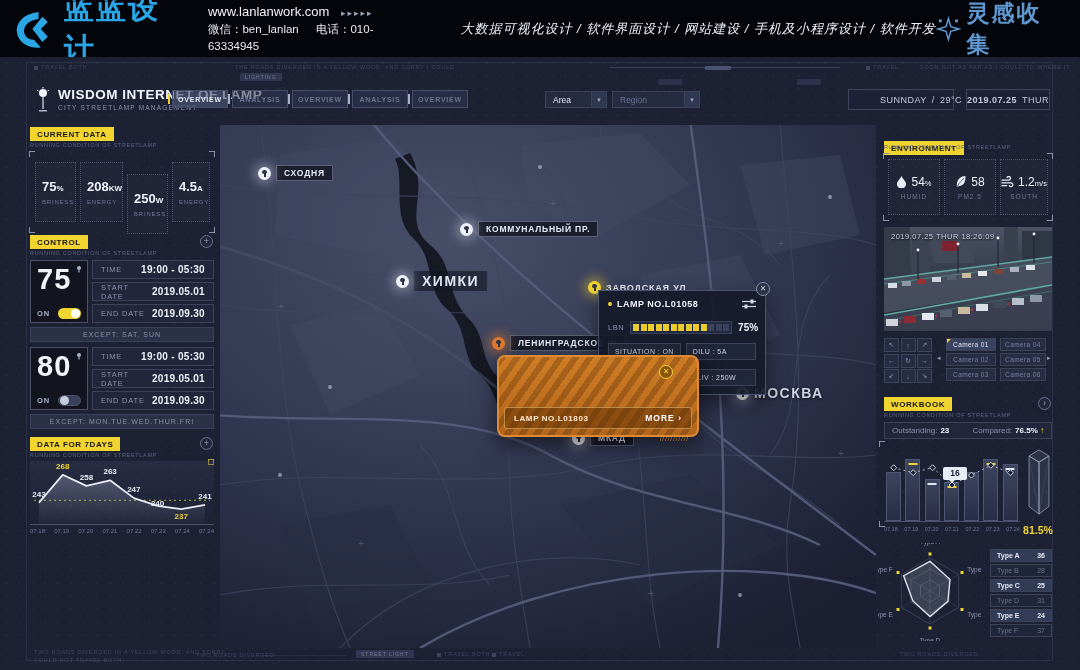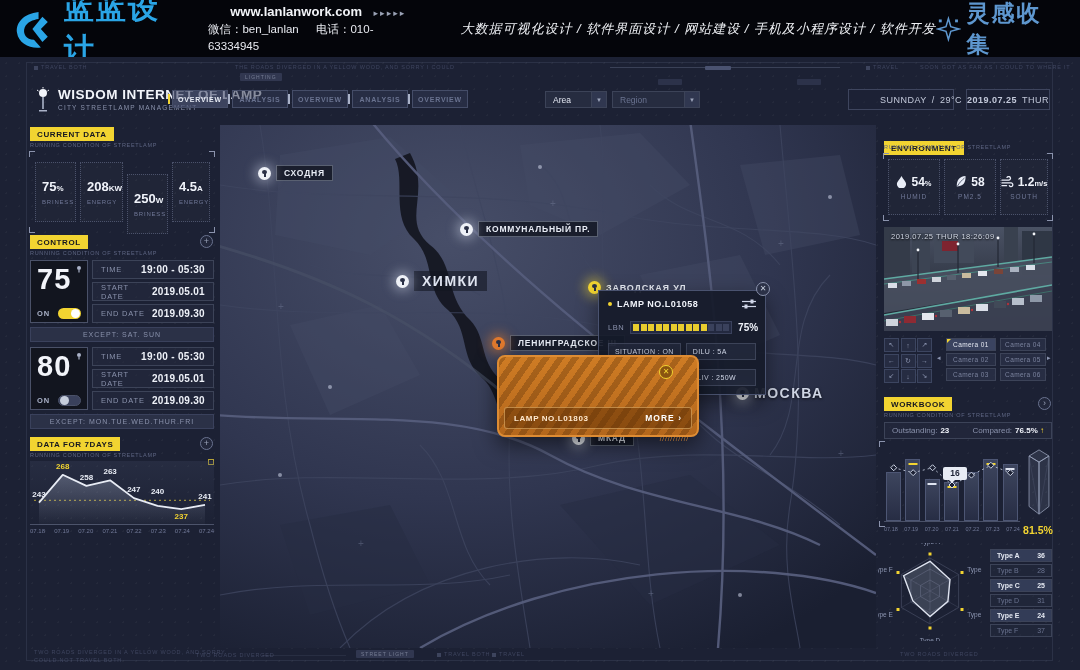--- a/index.html
+++ b/index.html
@@ -5,21 +5,21 @@
 *{margin:0;padding:0;box-sizing:border-box;}
 html,body{width:1080px;height:670px;overflow:hidden;}
 body{background:#05060b;font-family:"Liberation Sans","DejaVu Sans",sans-serif;color:#e6e9f2;position:relative;}
 .abs{position:absolute;}
 
 
 .banner{position:absolute;left:0;top:0;width:1080px;height:57px;background:#04050a;display:flex;align-items:center;}
 .logo-wrap{display:flex;align-items:center;margin-left:12px;}
 .logo-text{color:#2aa5e6;font-size:30px;font-weight:bold;letter-spacing:2px;margin-left:8px;}
 .site-block{margin-left:22px;line-height:1.5;}
-.site-row1{font-size:13px;color:#f2f4f8;font-weight:bold;text-align:center;}
+.site-row1{font-size:13px;color:#f2f4f8;font-weight:normal;}
 .site-row1 .arr{color:#9aa2b5;font-size:9px;letter-spacing:2px;margin-left:8px;}
 .site-row2{font-size:11.5px;color:#e8eaf0;}
 .site-row2 span{margin-right:14px;}
 .services{margin-left:32px;font-size:13px;font-style:italic;color:#f0f2f6;letter-spacing:1px;white-space:nowrap;}
 .collect{margin-left:auto;margin-right:18px;display:flex;align-items:center;gap:6px;}
 .collect-text{color:#5e97cf;font-size:23px;font-weight:bold;font-family:"Liberation Serif","DejaVu Serif",serif;letter-spacing:2px;}
 
 
 .dash{position:absolute;left:0;top:57px;width:1080px;height:613px;background:#1c2134;
  background-image:radial-gradient(rgba(255,255,255,.035) 1px,transparent 1px);background-size:13px 13px;}
@@ -127,21 +127,21 @@
 .failure-foot{position:absolute;left:5px;right:5px;bottom:6px;height:22px;background:rgba(95,48,4,.5);border:1px solid rgba(255,205,130,.5);
  border-radius:3px;display:flex;align-items:center;justify-content:space-between;padding:0 9px;}
 .failure-lamp{font-size:8px;color:#ffe9cf;letter-spacing:.6px;font-weight:bold;}
 .failure-more{font-size:8.5px;color:#fff;font-weight:bold;letter-spacing:1px;cursor:pointer;}
 .failure-close{position:absolute;right:24px;top:8px;width:14px;height:14px;border-radius:50%;background:#8a5410;border:1px solid #f2d431;color:#f2d431;font-size:8px;line-height:12px;text-align:center;z-index:7;cursor:pointer;}
 .failure-hatch{position:absolute;right:8px;bottom:-7px;font-size:6px;color:#de8c33;letter-spacing:1px;}
 
 
 .env-card{position:absolute;display:flex;flex-direction:column;align-items:center;justify-content:center;gap:4px;padding:4px;}
 .env-top{display:flex;align-items:center;gap:4px;}
-.env-val{font-size:12px;font-weight:bold;color:#f0f3fa;}
+.env-val{font-size:12px;font-weight:normal;color:#f0f3fa;}
 .env-val .unit{font-size:7.5px;}
 .env-label{font-size:6.5px;color:#707897;letter-spacing:1px;}
 
 
 #cam-video{position:absolute;overflow:hidden;background:#20242f;}
 .cam-ts{position:absolute;left:7px;top:5px;font-size:7.5px;color:#cfd5e2;letter-spacing:.5px;text-shadow:0 1px 2px #000;z-index:2;}
 .dpad{position:absolute;display:grid;grid-template-columns:repeat(3,15px);grid-auto-rows:14px;gap:1.5px;}
 .dpad span{background:#262c42;border:1px solid #3c4560;color:#8d96b2;font-size:7px;display:flex;align-items:center;justify-content:center;cursor:pointer;}
 .cam-btn{position:absolute;height:13px;background:rgba(44,51,74,.7);border:1px solid #3c4358;color:#7b839e;font-size:6.5px;
  display:flex;align-items:center;justify-content:center;letter-spacing:.4px;cursor:pointer;}
@@ -376,21 +376,21 @@
         </defs>
         <line x1="4" y1="39.3" x2="180" y2="39.3" stroke="#d9c23a" stroke-width="1" stroke-dasharray="2 3" opacity=".8"></line>
         <path d="M9.0,41.6 L32.7,13.8 L56.4,24.9 L80.1,19.3 L103.9,37.1 L127.6,44.9 L151.3,48.2 L175.0,43.8 L175,64 L9,64 Z" fill="url(#tg)"></path>
         <polyline points="9.0,41.6 32.7,13.8 56.4,24.9 80.1,19.3 103.9,37.1 127.6,44.9 151.3,48.2 175.0,43.8" fill="none" stroke="#e8ecf5" stroke-width="1.8" stroke-linejoin="round"></polyline>
       </svg>
   <span class="vlabel" style="left: -4px; top: 28.5556px;">243</span>
       <span class="vlabel hl" style="left: 19.7143px; top: 0.777778px;">268</span>
       <span class="vlabel" style="left: 43.4286px; top: 11.8889px;">258</span>
       <span class="vlabel" style="left: 67.1429px; top: 6.33333px;">263</span>
       <span class="vlabel" style="left: 90.8571px; top: 24.1111px;">247</span>
-      <span class="vlabel" style="left: 114.571px; top: 26px;">240</span>
+      <span class="vlabel" style="left: 114.571px; top: 38px;">240</span>
       <span class="vlabel hl" style="left: 138.286px; top: 51.2222px;">237</span>
       <span class="vlabel" style="left: 162px; top: 30.7778px;">241</span>
     </div>
   <div id="trend-x" style="left:30px;top:471px;width:184px;">
       <span>07.18</span>
       <span>07.19</span>
       <span>07.20</span>
       <span>07.21</span>
       <span>07.22</span>
       <span>07.23</span>

